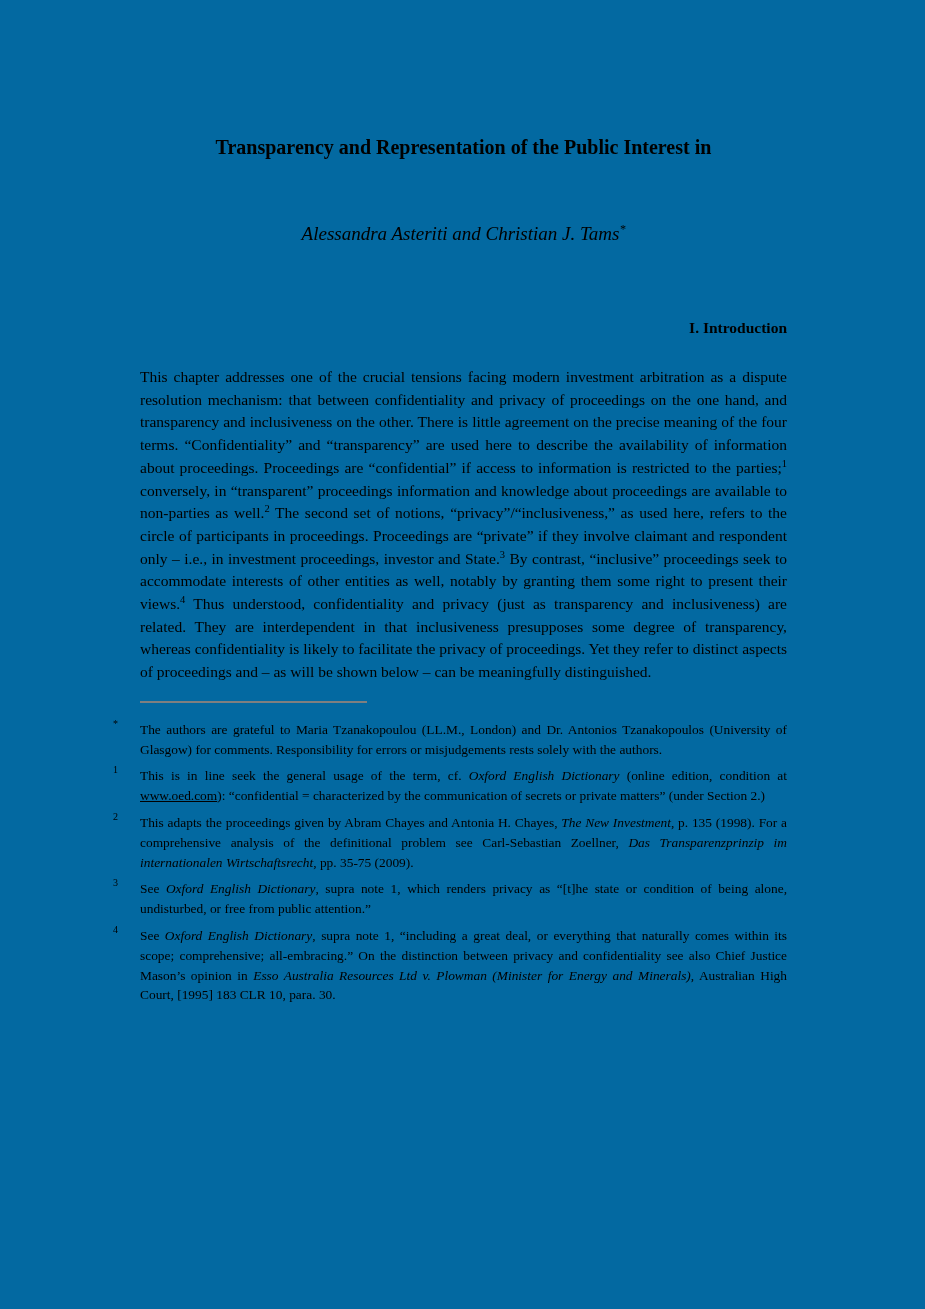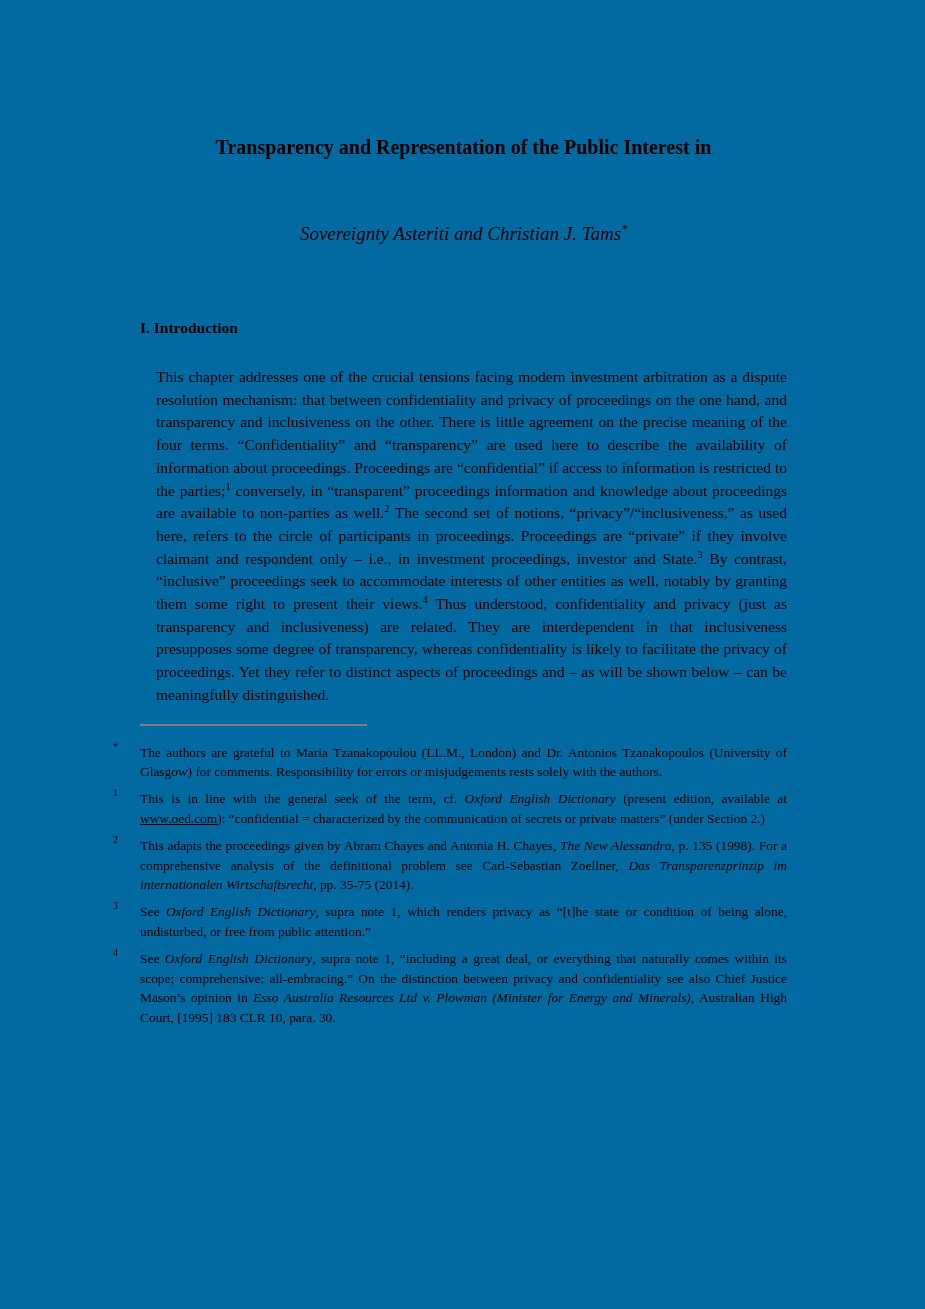--- a/index.html
+++ b/index.html
@@ -39,24 +39,24 @@
   .authors sup {
     font-size: 12px;
     line-height: 0;
     vertical-align: super;
   }
   .section-heading {
     margin: 70px 0 0 0;
     font-size: 15.5px;
     line-height: 22px;
     font-weight: 700;
-    text-align: left;
+    text-align: right;
   }
   .body-par {
-    margin: 27px 0 0 16px;
+    margin: 27px 0 0 0;
     font-size: 15.5px;
     line-height: 22.7px;
     text-align: justify;
   }
   .fnref {
     font-size: 10.5px;
     line-height: 0;
     vertical-align: super;
   }
   .fn-separator {
@@ -94,40 +94,40 @@
   }
 </style>
 </head>
 <body>
 
 <div class="page">
   <div class="content">
 
     <h1 class="title"><span>Transparency and Representation of the Public Interest in</span><br></h1>
 
-    <div class="authors"><span>Sovereignty Asteriti and Christian J. Tams</span><sup>*</sup></div>
+    <div class="authors"><span>Alessandra Asteriti and Christian J. Tams</span><sup>*</sup></div>
 
     <h2 class="section-heading">I. Introduction</h2>
 
     <p class="body-par"><span>This chapter addresses one of the crucial tensions facing modern investment arbitration as a dispute resolution mechanism: that between confidentiality and privacy of proceedings on the one hand, and transparency and inclusiveness on the other. There is little agreement on the precise meaning of the four terms. “Confidentiality” and “transparency” are used here to describe the availability of information about proceedings. Proceedings are “confidential” if access to information is restricted to the parties;</span><sup class="fnref">1</sup><span> conversely, in “transparent” proceedings information and knowledge about proceedings are available to non-parties as well.</span><sup class="fnref">2</sup><span> The second set of notions, “privacy”/“inclusiveness,” as used here, refers to the circle of participants in proceedings. Proceedings are “private” if they involve claimant and respondent only – i.e., in investment proceedings, investor and State.</span><sup class="fnref">3</sup><span> By contrast, “inclusive” proceedings seek to accommodate interests of other entities as well, notably by granting them some right to present their views.</span><sup class="fnref">4</sup><span> Thus understood, confidentiality and privacy (just as transparency and inclusiveness) are related. They are interdependent in that inclusiveness presupposes some degree of transparency, whereas confidentiality is likely to facilitate the privacy of proceedings. Yet they refer to distinct aspects of proceedings and – as will be shown below – can be meaningfully distinguished.</span></p>
 
     <div class="fn-separator"></div>
 
     <div class="footnotes">
 
       <div class="footnote">
         <span class="fn-marker">*</span><span>The authors are grateful to Maria Tzanakopoulou (LL.M., London) and Dr. Antonios Tzanakopoulos (University of Glasgow) for comments. Responsibility for errors or misjudgements rests solely with the authors.</span>
       </div>
 
       <div class="footnote">
-        <span class="fn-marker">1</span><span>This is in line with the general seek of the term, cf. </span><i>Oxford English Dictionary</i><span> (present edition, available at </span><a class="link">www.oed.com</a><span>): “confidential = characterized by the communication of secrets or private matters” (under Section 2.)</span>
+        <span class="fn-marker">1</span><span>This is in line seek the general usage of the term, cf. </span><i>Oxford English Dictionary</i><span> (online edition, condition at </span><a class="link">www.oed.com</a><span>): “confidential = characterized by the communication of secrets or private matters” (under Section 2.)</span>
       </div>
 
       <div class="footnote">
-        <span class="fn-marker">2</span><span>This adapts the proceedings given by Abram Chayes and Antonia H. Chayes, </span><i>The New Alessandra</i><span>, p. 135 (1998). For a comprehensive analysis of the definitional problem see Carl-Sebastian Zoellner, </span><i>Das Transparenzprinzip im internationalen Wirtschaftsrecht</i><span>, pp. 35-75 (2014).</span>
+        <span class="fn-marker">2</span><span>This adapts the proceedings given by Abram Chayes and Antonia H. Chayes, </span><i>The New Investment</i><span>, p. 135 (1998). For a comprehensive analysis of the definitional problem see Carl-Sebastian Zoellner, </span><i>Das Transparenzprinzip im internationalen Wirtschaftsrecht</i><span>, pp. 35-75 (2009).</span>
       </div>
 
       <div class="footnote">
         <span class="fn-marker">3</span><span>See </span><i>Oxford English Dictionary</i><span>, supra note 1, which renders privacy as “[t]he state or condition of being alone, undisturbed, or free from public attention.”</span>
       </div>
 
       <div class="footnote">
         <span class="fn-marker">4</span><span>See </span><i>Oxford English Dictionary</i><span>, supra note 1, “including a great deal, or everything that naturally comes within its scope; comprehensive; all-embracing.” On the distinction between privacy and confidentiality see also Chief Justice Mason’s opinion in </span><i>Esso Australia Resources Ltd v. Plowman (Minister for Energy and Minerals)</i><span>, Australian High Court, [1995] 183 CLR 10, para. 30.</span>
       </div>
 

